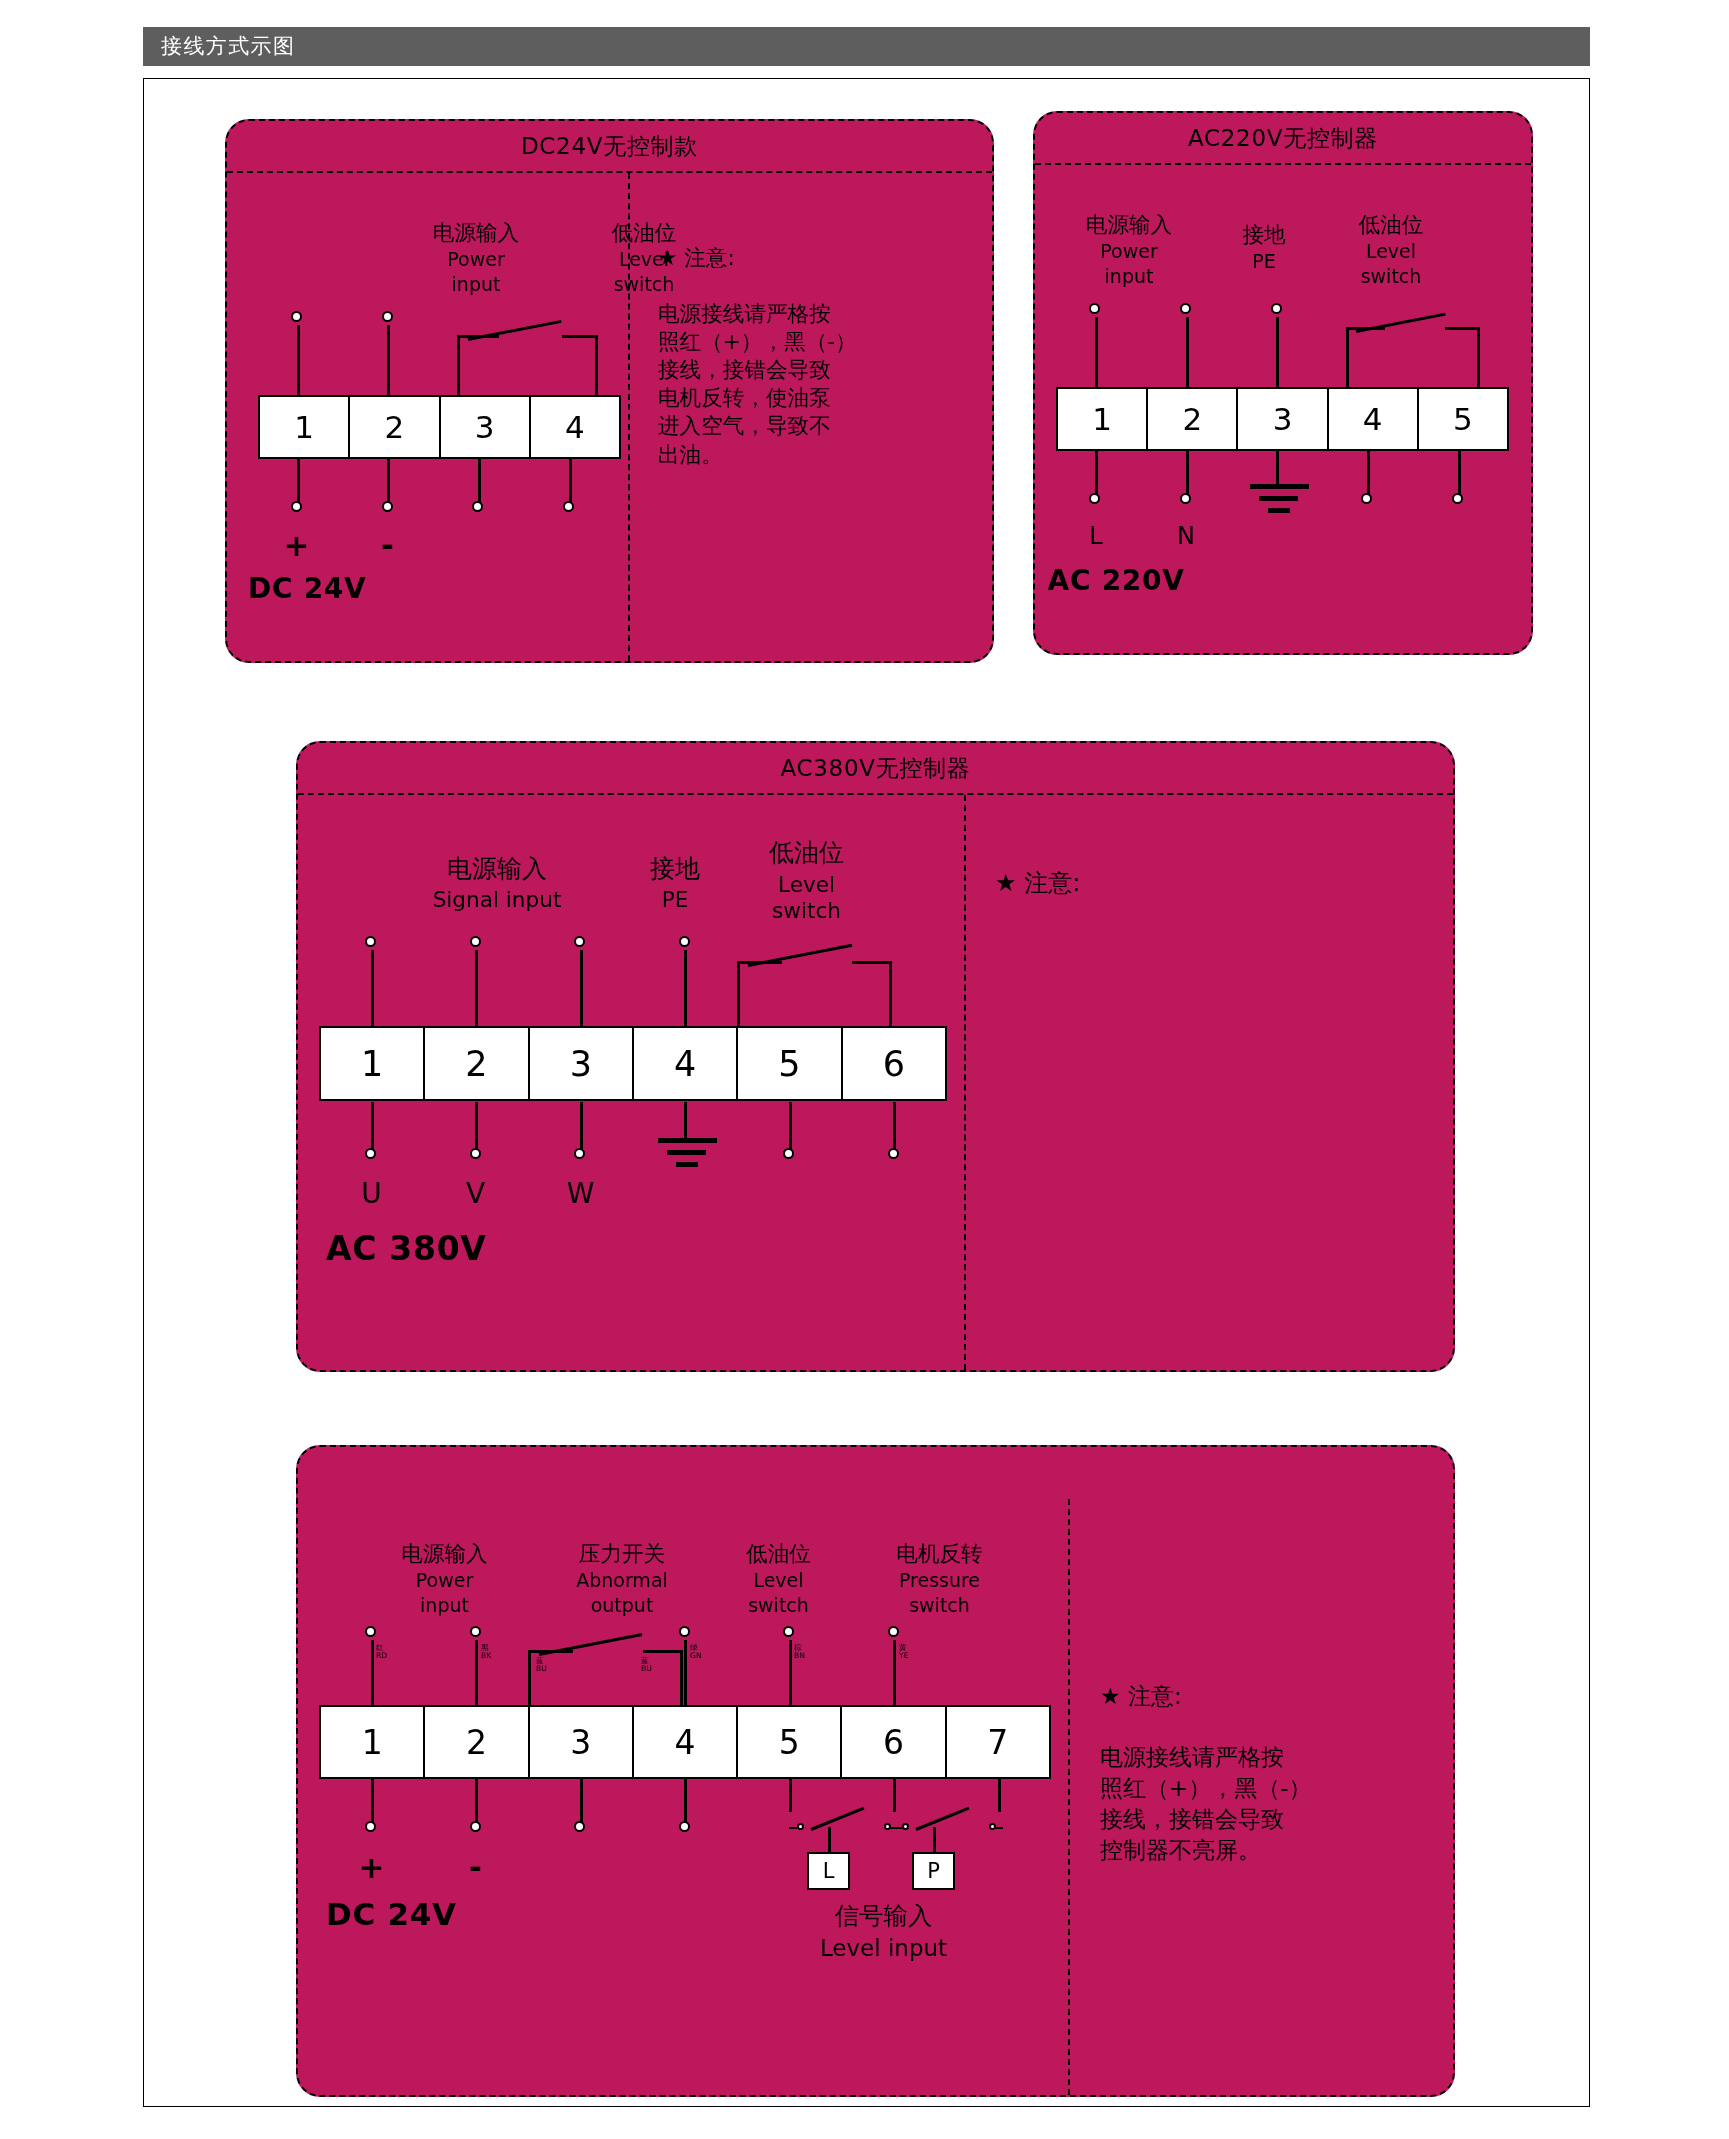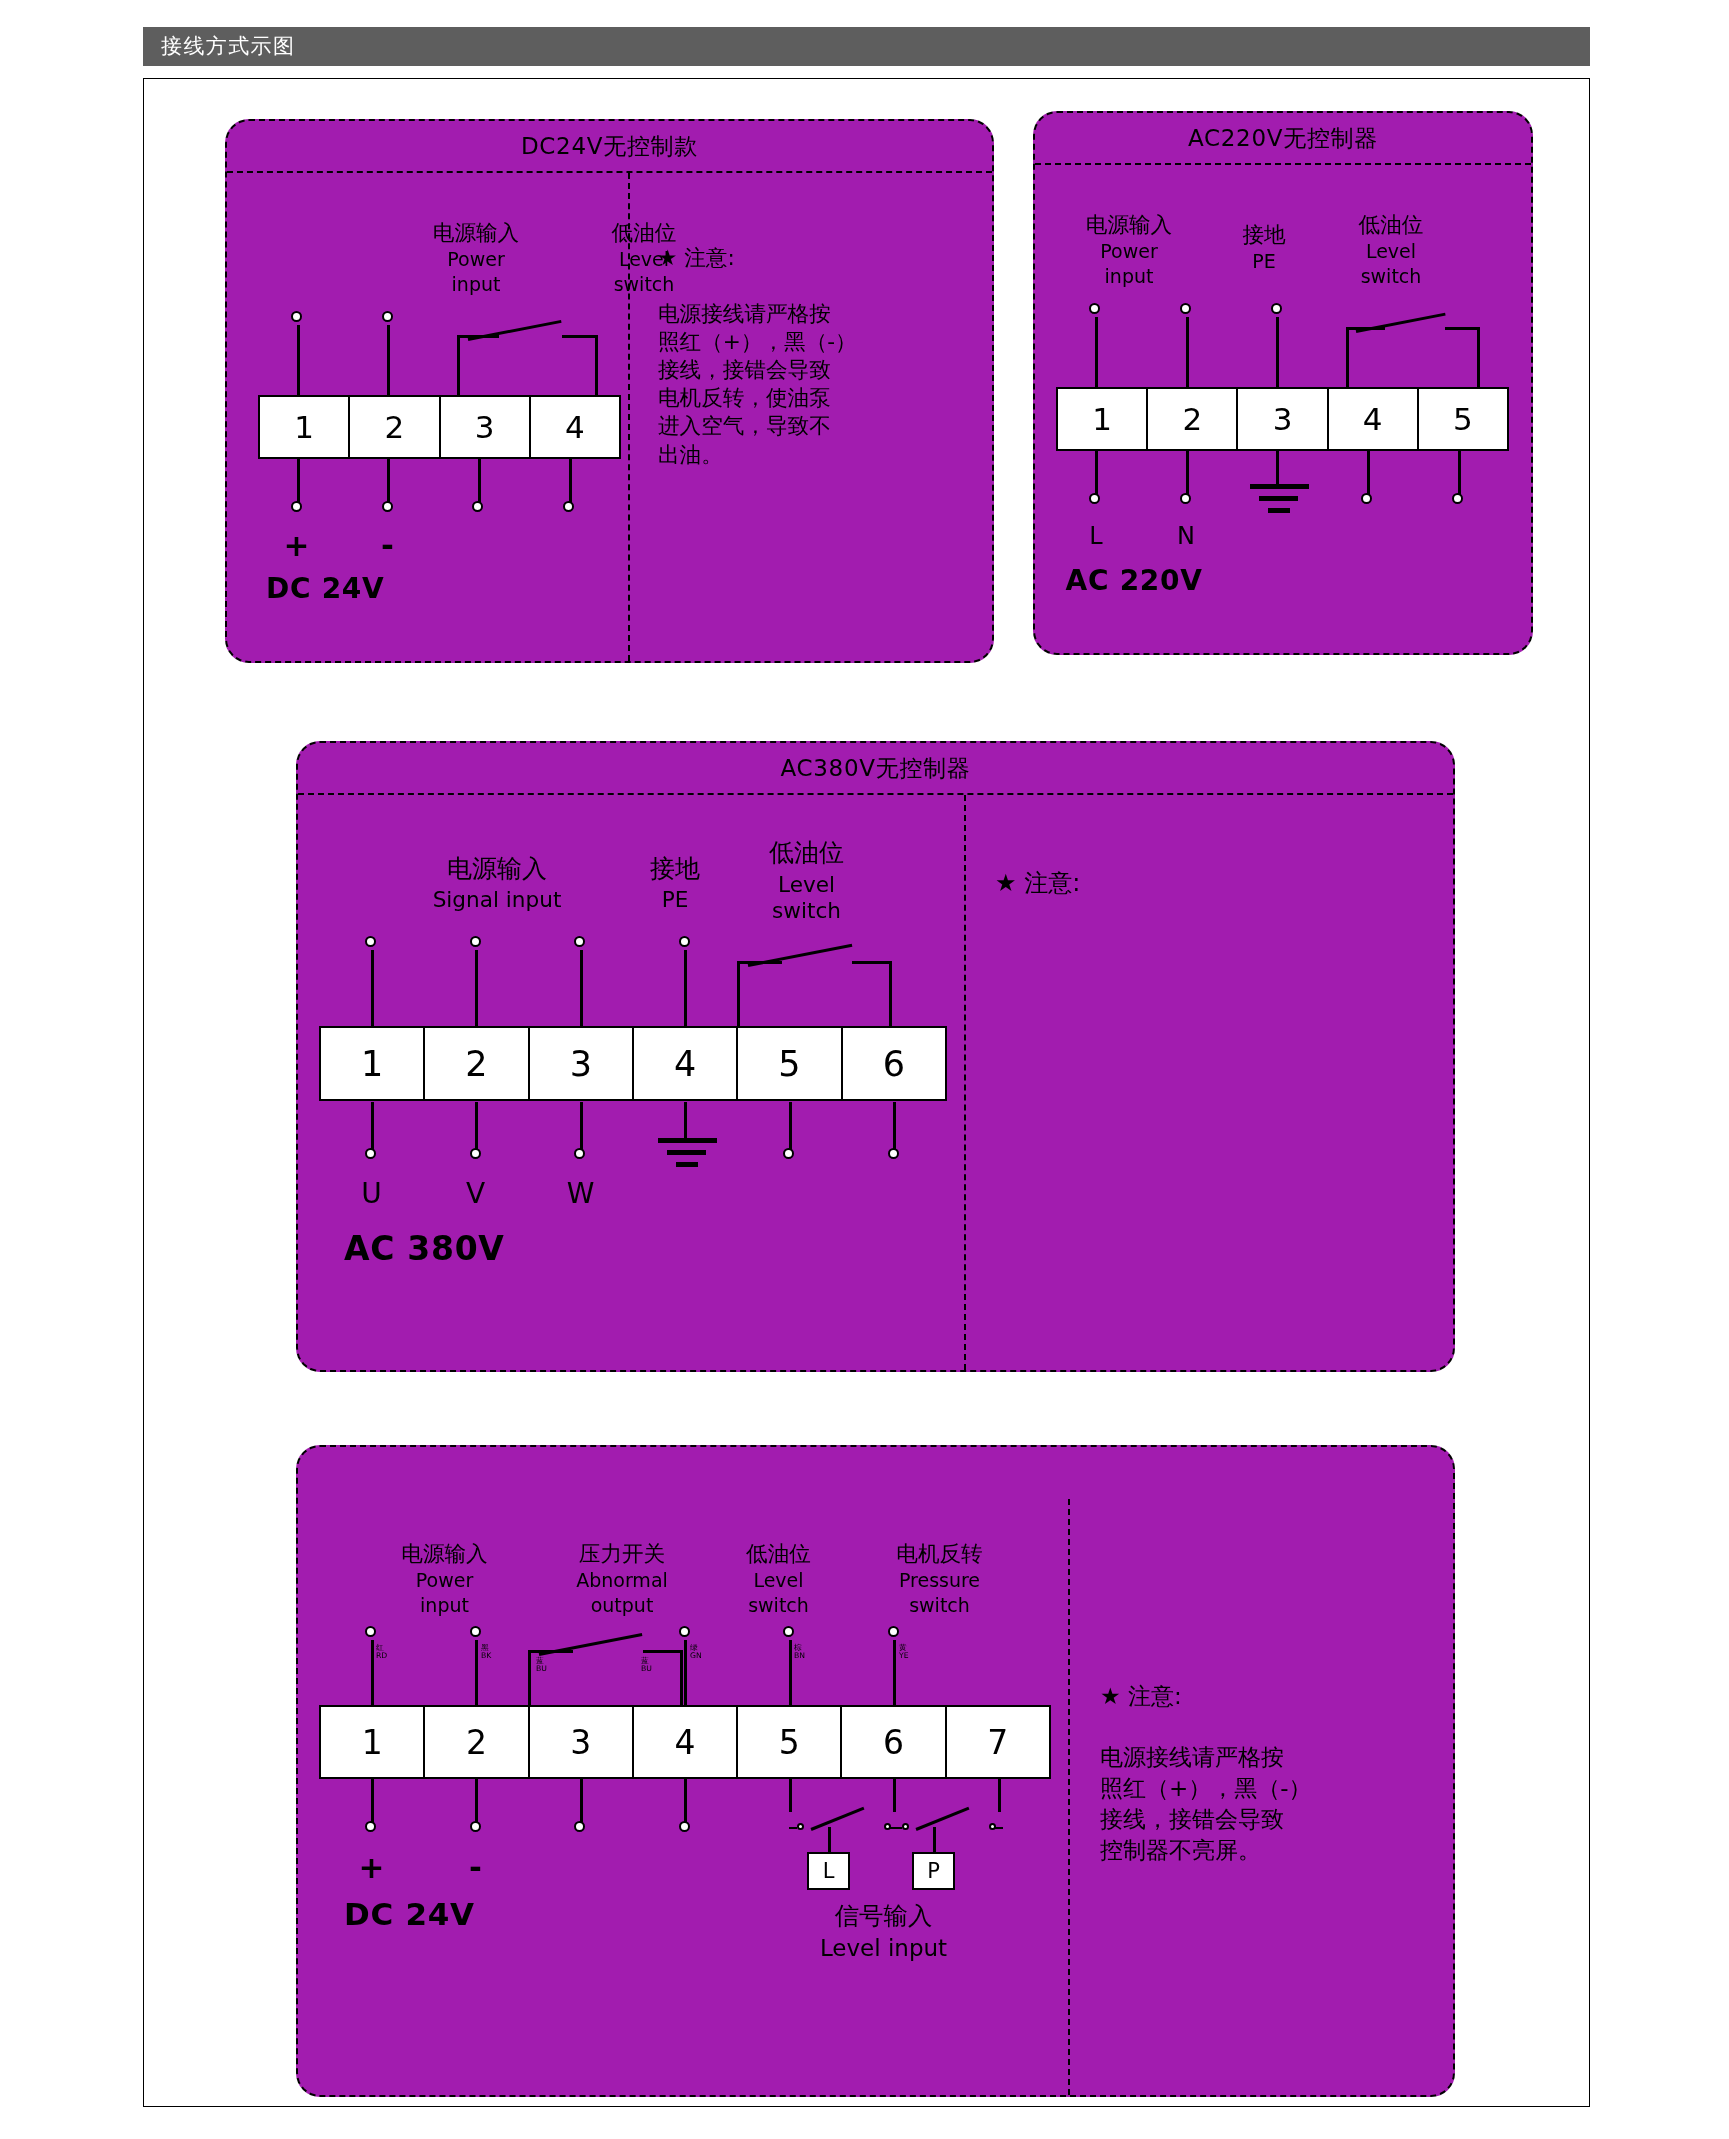--- a/index.html
+++ b/index.html
@@ -27,21 +27,21 @@
   .page-frame{
     position:absolute; left:143px; top:78px; width:1447px; height:2029px;
     border:1.4px solid #000; background:#fff;
   }
 
   
   .panel{
     position:absolute;
     border:2.8px dashed #000;
     border-radius:24px;
-    background:#a21caf;
+    background:#be185d;
   }
   .panel-title{
     position:absolute; left:0; right:0; top:0; height:52px;
     display:flex; align-items:center; justify-content:center;
     font-size:23px; letter-spacing:0.7px;
     border-bottom:2.8px dashed #000;
     font-family:"DejaVu Sans","Liberation Sans",sans-serif;
   }
   .panel-body{ position:absolute; left:0; right:0; top:52px; bottom:0; }
 
@@ -78,21 +78,21 @@
 
   
   .lab{
     position:absolute; text-align:center;
     font-family:"DejaVu Sans","Liberation Sans",sans-serif;
     line-height:1.22; white-space:pre-line;
   }
   .lab-cn{ font-size:21.6px; }
   .lab-en{ font-size:19px; }
   .lab-term{ font-size:24px; }
-  .lab-volt{ font-size:28px; font-weight:bold; letter-spacing:0.7px;margin-left:18px; }
+  .lab-volt{ font-size:28px; font-weight:bold; letter-spacing:0.7px; }
   .lab-sign{ font-size:31px; font-weight:bold; }
   .lab-wire{ font-size:7.7px; line-height:1.05; white-space:pre-line; }
 
   
   .lead{
     position:absolute; width:2.8px; background:#000;
   }
   .ring{
     position:absolute; width:11px; height:11px;
     border:2.8px solid #000; border-radius:50%;

